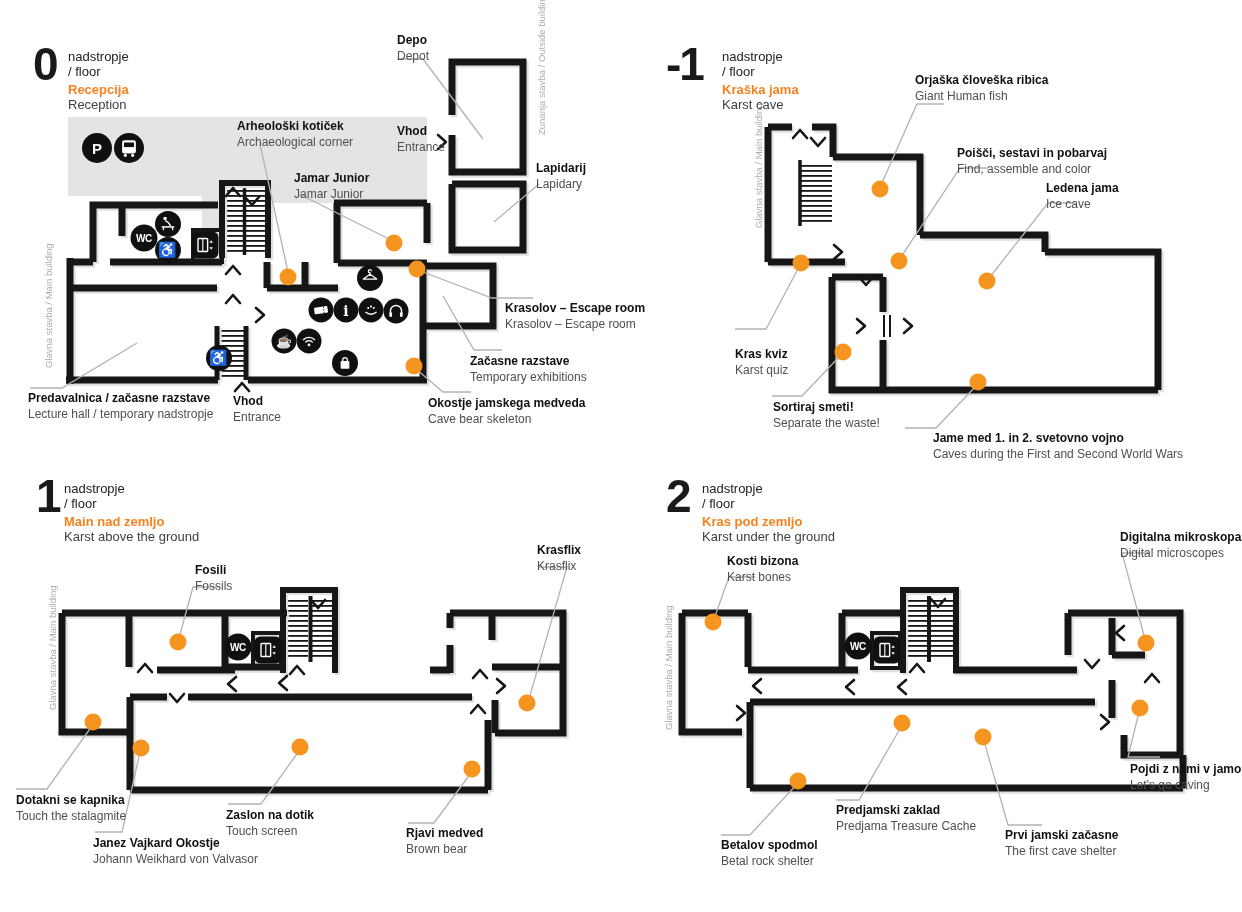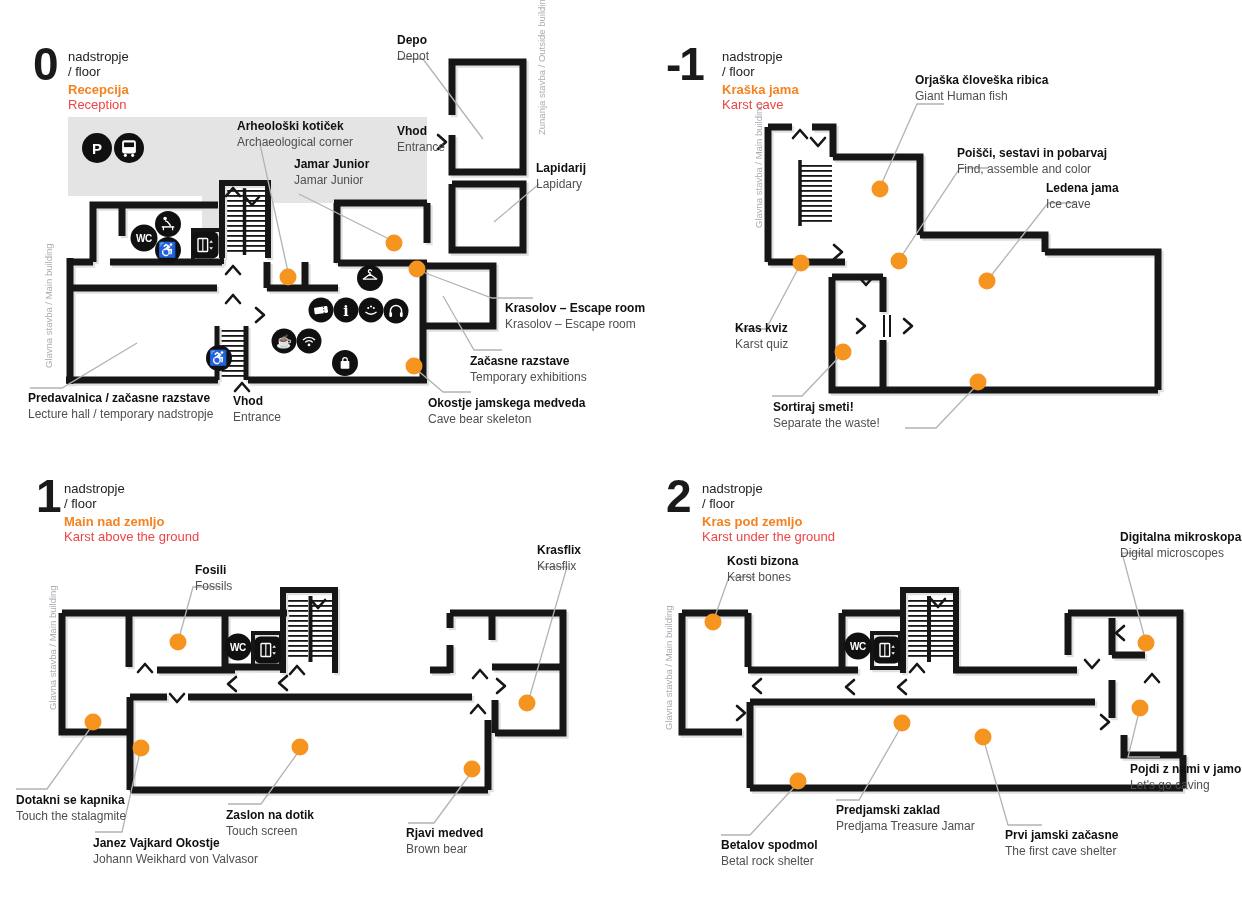--- a/index.html
+++ b/index.html
@@ -3,21 +3,21 @@
 <meta charset="utf-8">
 <style>
   html,body{margin:0;padding:0;background:#ffffff;}
   #stage{position:relative;width:1242px;height:912px;background:#fff;overflow:hidden;
          font-family:"Liberation Sans", sans-serif;}
   #plan{position:absolute;left:0;top:0;}
   .hdr{position:absolute;}
   .hdr .num{font-size:46px;font-weight:800;color:#1a1a1a;line-height:0.9;letter-spacing:-2px;}
   .hdr-txt{position:absolute;font-size:13px;color:#222;line-height:1.12;}
   .hdr-txt .t-sl{color:#f58220;font-weight:700;margin-top:4px;}
-  .hdr-txt .t-en{color:#ef4444;font-weight:400;}
+  .hdr-txt .t-en{color:#404040;font-weight:400;}
   .lbl{position:absolute;font-size:12px;line-height:1.3;white-space:nowrap;}
   .lbl .sl{display:block;font-weight:700;color:#101010;}
   .lbl .en{display:block;color:#4f4f4f;}
   .ic{position:absolute;background:#101010;color:#fff;border-radius:50%;
       display:flex;align-items:center;justify-content:center;transform:translate(-50%,-50%);}
   .ic.sq{border-radius:6px;}
   .ic .tg{font-weight:700;}
   .ic svg{display:block;}
   text.side{font-size:9.5px;fill:#a9adb3;}
   .dot{fill:#f5941f;}
@@ -289,21 +289,21 @@
       <span class="en">Entrance</span>
     </div>
 <div class="lbl" style="left:536px;top:161px">
       <span class="sl">Lapidarij</span>
       <span class="en">Lapidary</span>
     </div>
 <div class="lbl" style="left:237px;top:119px">
       <span class="sl">Arheološki kotiček</span>
       <span class="en">Archaeological corner</span>
     </div>
-<div class="lbl" style="left:294px;top:157px">
+<div class="lbl" style="left:294px;top:171px">
       <span class="sl">Jamar Junior</span>
       <span class="en">Jamar Junior</span>
     </div>
 <div class="lbl" style="left:505px;top:301px">
       <span class="sl">Krasolov – Escape room</span>
       <span class="en">Krasolov – Escape room</span>
     </div>
 <div class="lbl" style="left:470px;top:354px">
       <span class="sl">Začasne razstave</span>
       <span class="en">Temporary exhibitions</span>
@@ -326,28 +326,32 @@
       <span class="en">Giant Human fish</span>
     </div>
 <div class="lbl" style="left:957px;top:146px">
       <span class="sl">Poišči, sestavi in pobarvaj</span>
       <span class="en">Find, assemble and color</span>
     </div>
 <div class="lbl" style="left:1046px;top:181px">
       <span class="sl">Ledena jama</span>
       <span class="en">Ice cave</span>
     </div>
-<div class="lbl" style="left:735px;top:321px">
+<div class="lbl" style="left:735px;top:347px">
       <span class="sl">Kras kviz</span>
       <span class="en">Karst quiz</span>
     </div>
 <div class="lbl" style="left:773px;top:400px">
       <span class="sl">Sortiraj smeti!</span>
       <span class="en">Separate the waste!</span>
     </div>
+<div class="lbl" style="left:933px;top:431px">
+      <span class="sl">Jame med 1. in 2. svetovno vojno</span>
+      <span class="en">Caves during the First and Second World Wars</span>
+    </div>
 
 <div class="lbl" style="left:195px;top:563px">
       <span class="sl">Fosili</span>
       <span class="en">Fossils</span>
     </div>
 <div class="lbl" style="left:537px;top:543px">
       <span class="sl">Krasflix</span>
       <span class="en">Krasflix</span>
     </div>
 <div class="lbl" style="left:16px;top:793px">
@@ -374,21 +378,21 @@
 <div class="lbl" style="left:1120px;top:530px">
       <span class="sl">Digitalna mikroskopa</span>
       <span class="en">Digital microscopes</span>
     </div>
 <div class="lbl" style="left:721px;top:838px">
       <span class="sl">Betalov spodmol</span>
       <span class="en">Betal rock shelter</span>
     </div>
 <div class="lbl" style="left:836px;top:803px">
       <span class="sl">Predjamski zaklad</span>
-      <span class="en">Predjama Treasure Jamar</span>
+      <span class="en">Predjama Treasure Cache</span>
     </div>
 <div class="lbl" style="left:1005px;top:828px">
       <span class="sl">Prvi jamski začasne</span>
       <span class="en">The first cave shelter</span>
     </div>
 <div class="lbl" style="left:1130px;top:762px">
       <span class="sl">Pojdi z nami v jamo</span>
       <span class="en">Let's go caving</span>
     </div>
 

